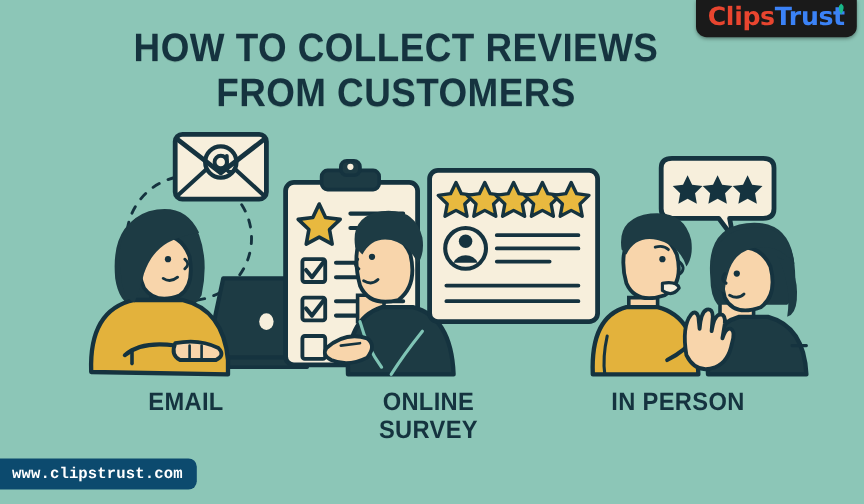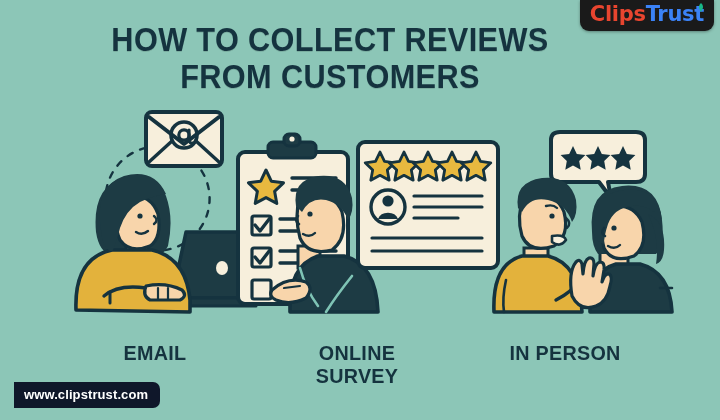--- a/index.html
+++ b/index.html
@@ -60,21 +60,21 @@
     letter-spacing: 0.4px;
     line-height: 1.12;
     transform: scaleX(0.93);
     text-shadow: 0 1px 0 rgba(0,0,0,0.12);
   }
   
   .stage { position: absolute; top: 0; left: 0; width: 720px; height: 420px; }
   
   .labels {
     position: absolute;
-    top: 342px;
+    top: 325px;
     left: 0;
     width: 624px;
     height: 60px;
   }
   .label {
     position: absolute;
     text-align: center;
     color: #15333f;
     font-weight: bold;
     font-size: 21px;
@@ -84,29 +84,28 @@
     font-family: "Liberation Sans", sans-serif;
   }
   .label-email  { left: 60px;  width: 190px; }
   .label-survey { left: 262px; width: 190px; }
   .label-person { left: 460px; width: 210px; }
   
   .url-badge {
     position: absolute;
     left: 0;
     bottom: 12px;
-    background: #0f172a;
+    background: #0c4a6e;
     color: #ffffff;
     font-size: 13px;
     font-weight: bold;
     padding: 5px 12px 6px 10px;
     border-radius: 0 7px 7px 0;
     letter-spacing: 0.1px;
-    font-family: Liberation Sans, sans-serif;
-    margin-left: 14px;
+    font-family: Liberation Mono, monospace;
   }
 </style>
 </head>
 <body>
 
 <div id="infographic">
 
   <svg class="stage" viewBox="0 0 720 420" xmlns="http://www.w3.org/2000/svg">
     <defs>
       <clipPath id="clipCard">

